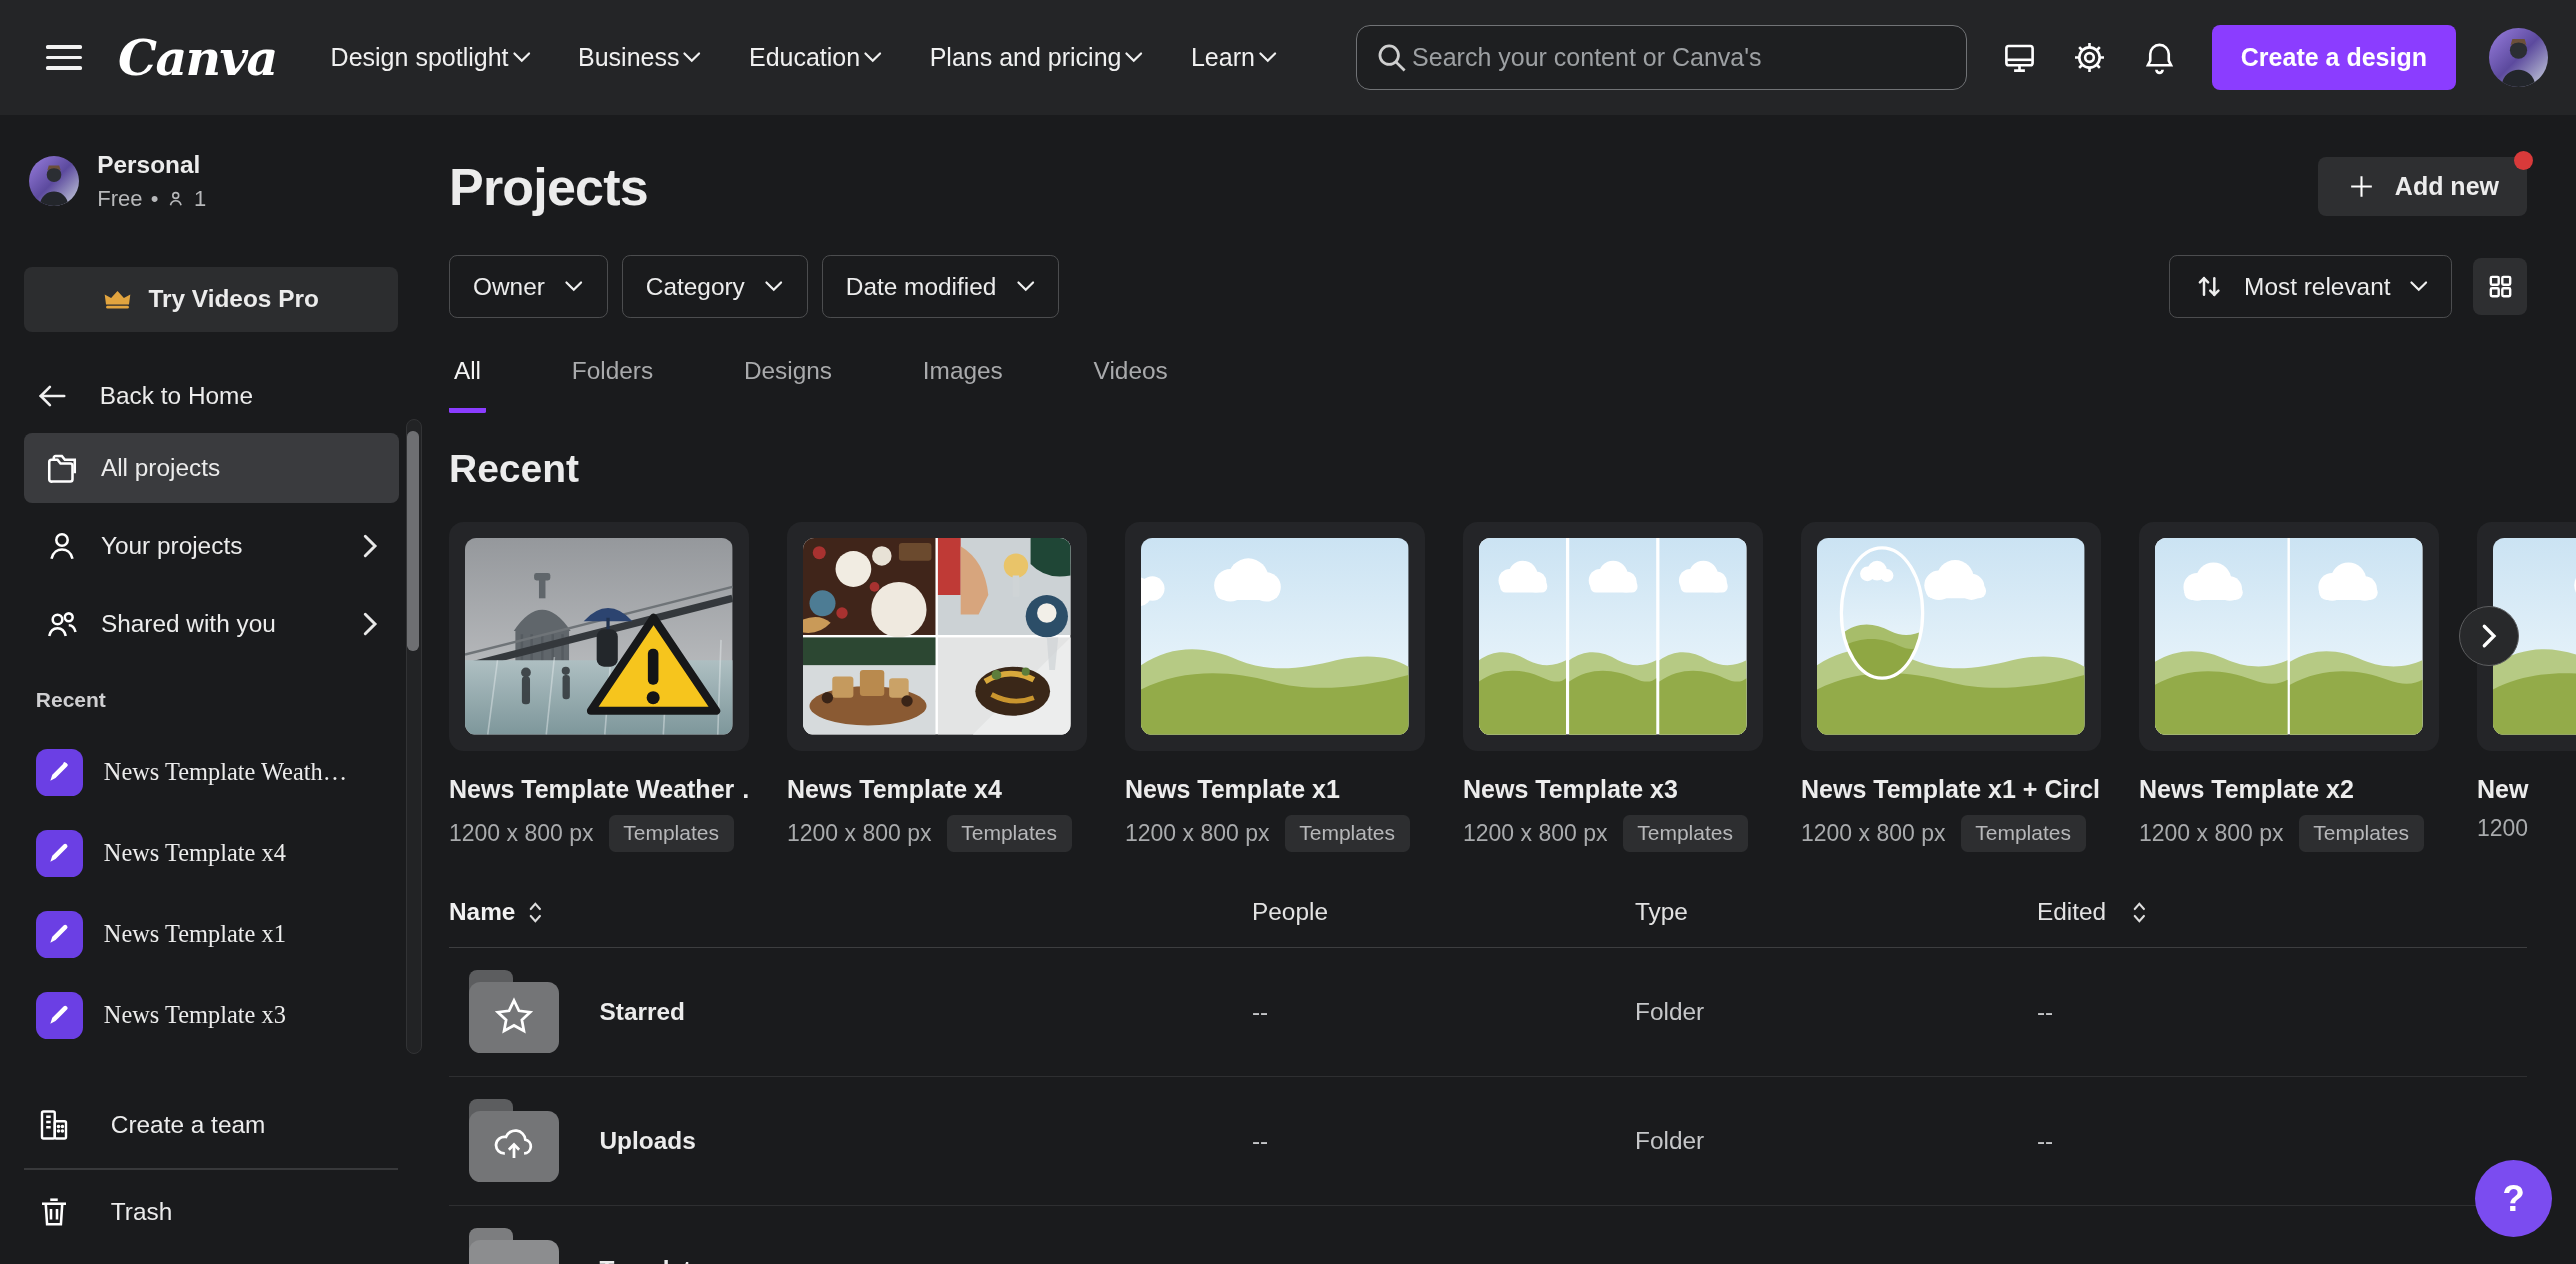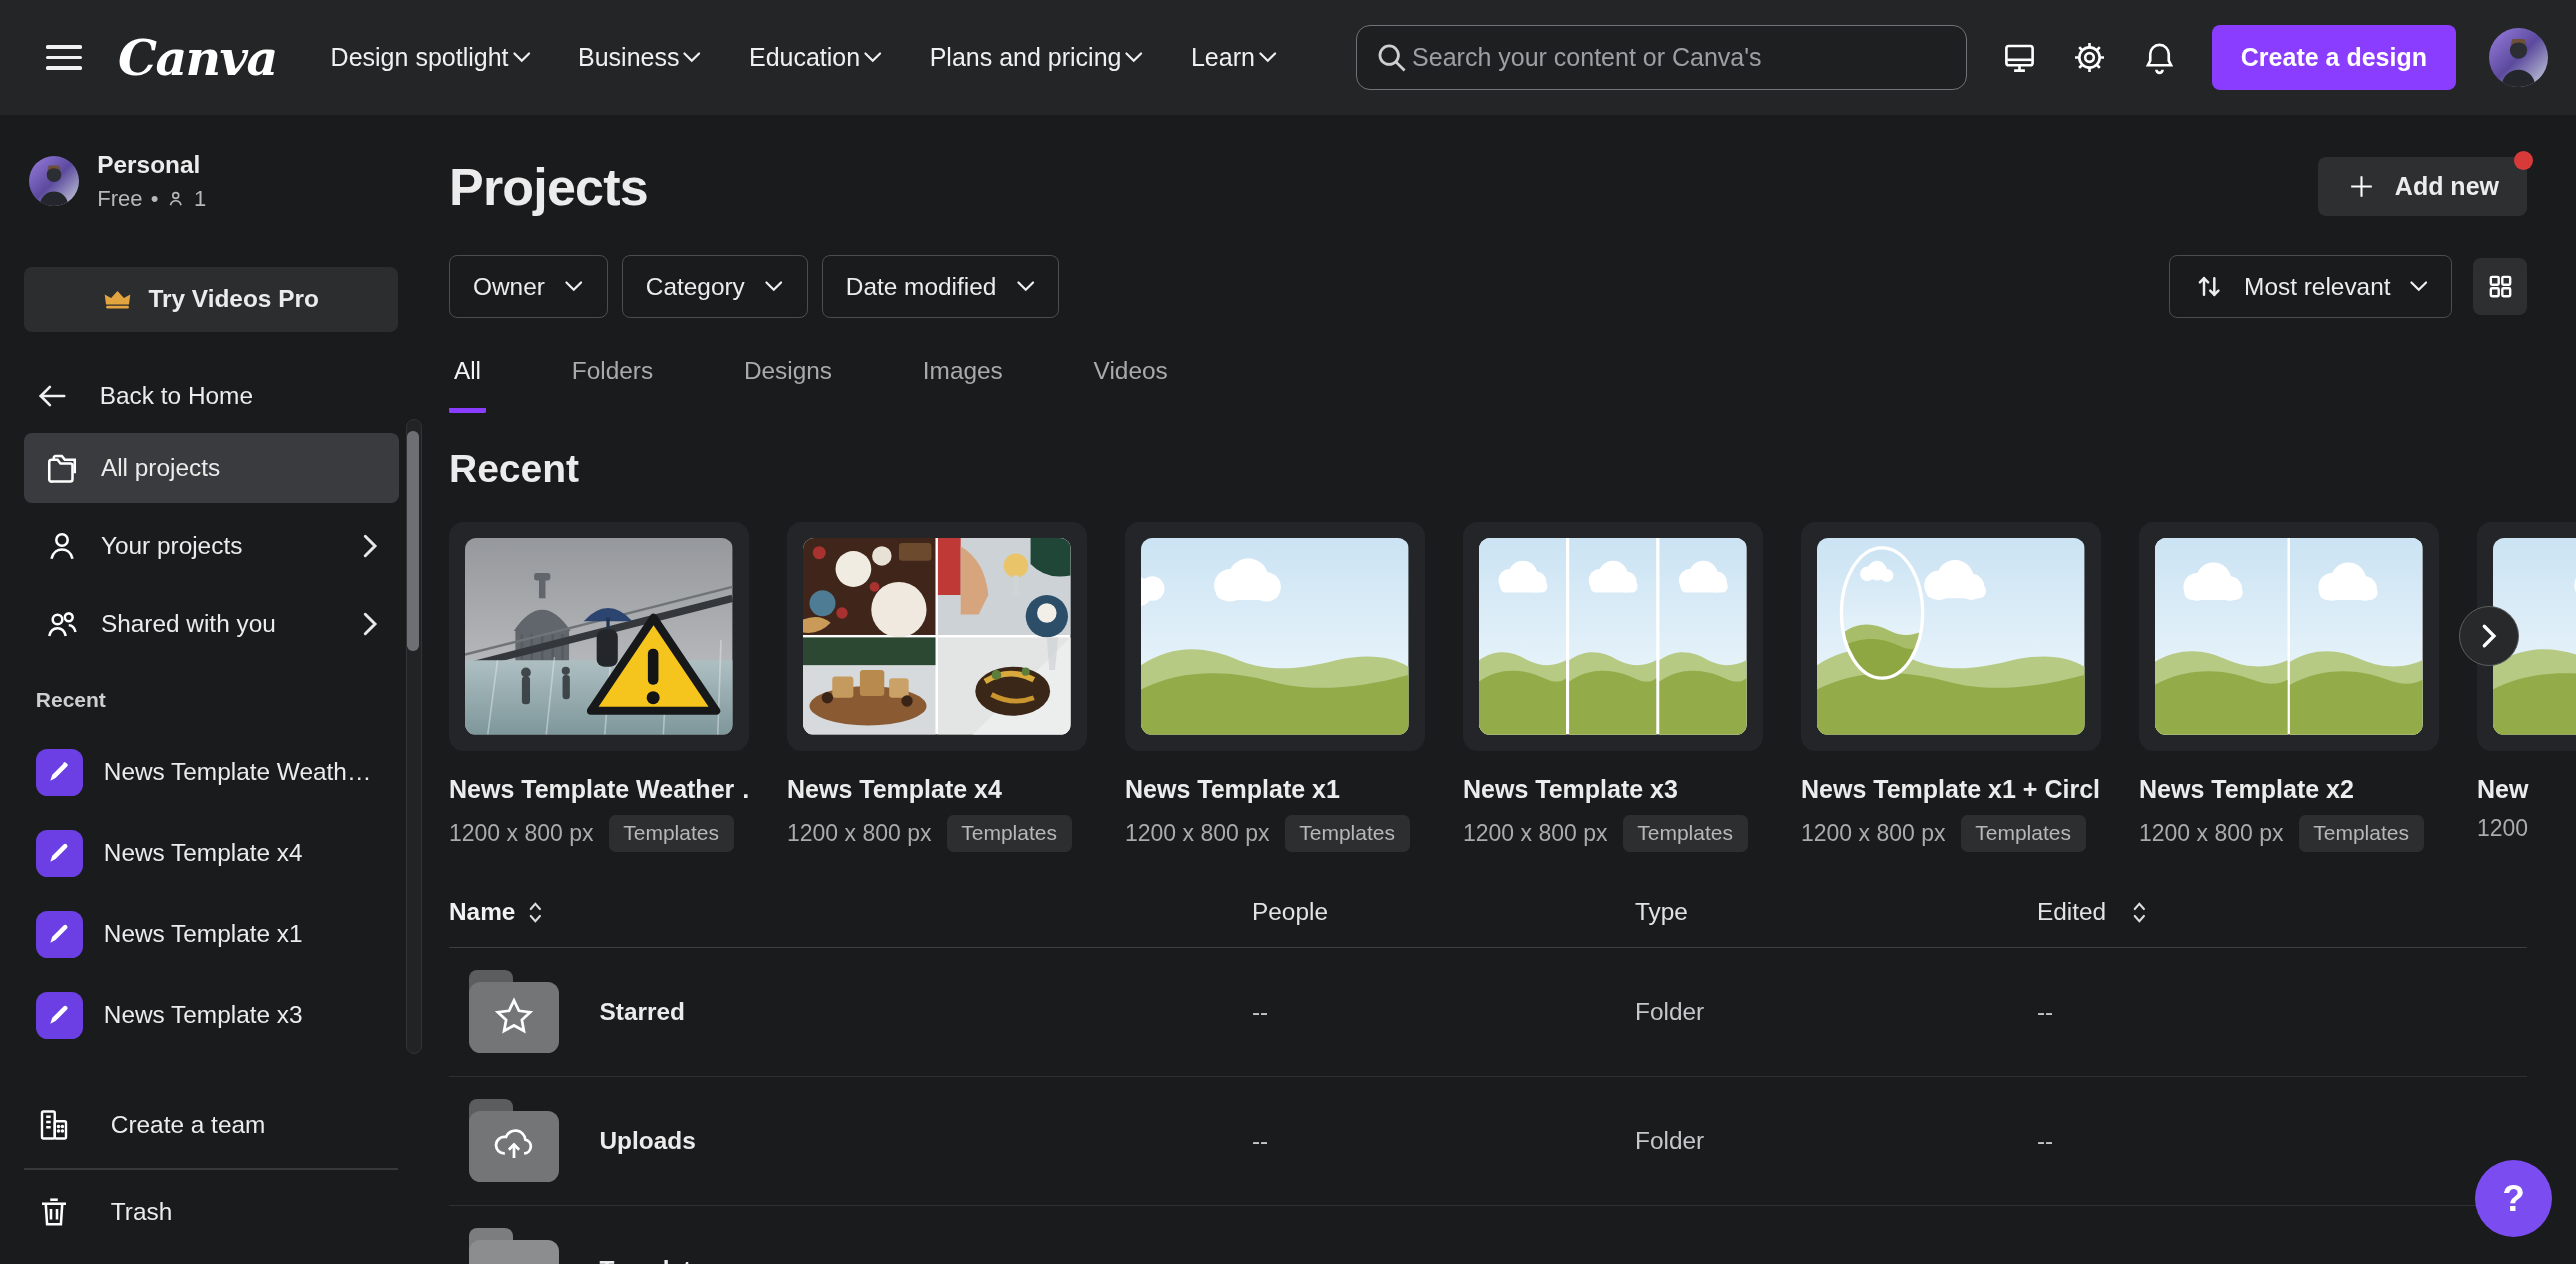--- a/index.html
+++ b/index.html
@@ -47,21 +47,21 @@
   .side-item.active{background:#3a3b3e;width:375px;}
   .sico{width:36px;height:36px;flex:none;}
   .chev-r{margin-left:auto;width:16.3px;height:26px;}
   .recent-label{margin-top:29px;padding-left:11.4px;font-size:21px;font-weight:700;color:#cfcfd1;}
   .recent-list{margin-top:19.5px;display:flex;flex-direction:column;}
   .recent-item{height:81px;display:flex;align-items:center;gap:21px;padding-left:11.4px;
                font-size:24.4px;cursor:pointer;}
   .pencil-sq{width:47px;height:47px;border-radius:11.4px;background:#6b3fe4;flex:none;
              display:flex;align-items:center;justify-content:center;}
   .pencil-sq svg{width:26px;height:26px;}
-  .recent-item span{white-space:nowrap;overflow:hidden;}
+  .recent-item span{white-space:nowrap;overflow:hidden;font-family:Liberation Serif, serif;}
   .side-bottom{margin-top:auto;}
   .side-brow{height:46px;display:flex;align-items:center;gap:39px;padding-left:11.4px;
              font-size:24.4px;cursor:pointer;}
   .side-div{height:1.6px;background:#38393b;margin:19.5px 0;}
   .side-scroll-track{position:absolute;right:0;top:304px;width:16.3px;height:635px;
                      background:#222325;border:0.8px solid #323335;border-radius:8.1px;}
   .side-scroll-thumb{position:absolute;right:2.4px;top:11.4px;width:11.4px;height:220px;
                      background:#6e6f72;border-radius:5.7px;cursor:pointer;}
 
   

